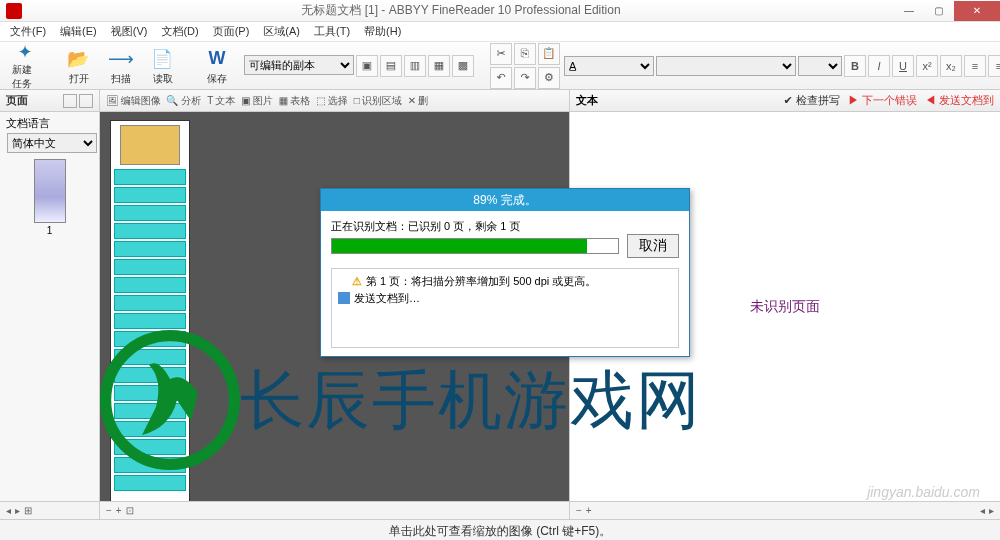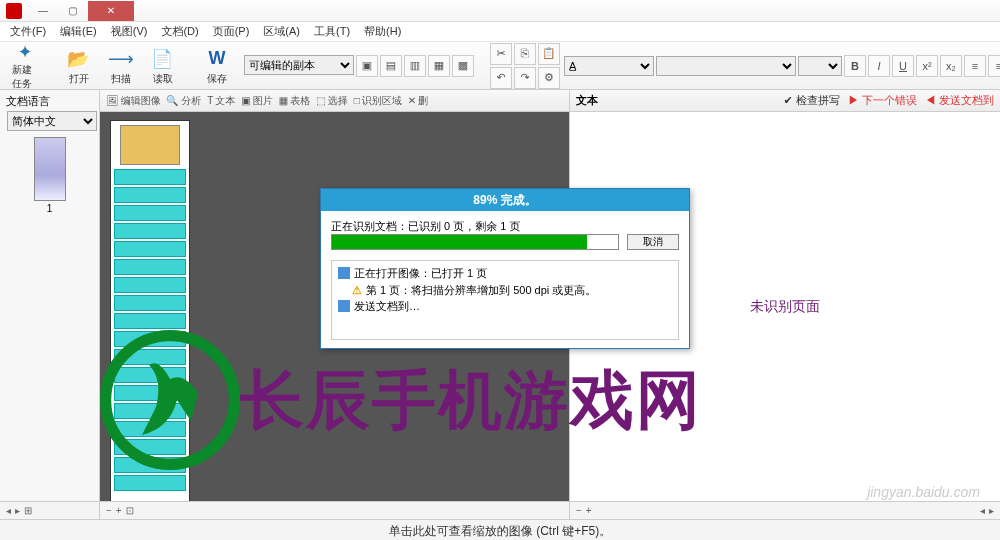--- a/index.html
+++ b/index.html
@@ -33,43 +33,44 @@
 .img-tool-item { display:flex; align-items:center; gap:2px; }
 .img-viewport { flex:1; background:#555; position:relative; overflow:hidden; }
 .doc-page { position:absolute; left:10px; top:8px; width:80px; height:410px; background:#fff; border:1px solid #333; }
 .doc-page .pic { width:60px; height:40px; margin:4px auto; background:#e8c060; border:1px solid #888; }
 .doc-page .block { width:72px; height:16px; margin:2px auto; background:#3fd4d4; border:1px solid #0aa; }
 .panel-text { flex:1; background:#fff; display:flex; flex-direction:column; }
 .text-toolbar { height:22px; background:linear-gradient(#f9f9f9,#ececec); border-bottom:1px solid #ccc; display:flex; align-items:center; padding:0 6px; font-size:11px; gap:8px; }
 .text-area { flex:1; display:flex; align-items:center; justify-content:center; color:#701a75; font-size:14px; }
 .statusbar { height:22px; background:#f4f4f4; display:flex; align-items:center; justify-content:center; font-size:12px; color:#333; }
 .dialog { position:absolute; left:320px; top:188px; width:370px; background:#fff; border:1px solid #2a7ab0; box-shadow:2px 2px 6px rgba(0,0,0,.3); }
-.dlg-title { height:22px; background:#2a9fd6; color:#fff; display:flex; align-items:center; justify-content:center; font-size:12px; font-weight:bold; }
+.dlg-title { height:22px; background:#2a9fd6; color:#fff; display:flex; align-items:center; justify-content:center; font-size:12px; font-weight:normal; }
 .dlg-body { padding:8px 10px; }
 .dlg-status { font-size:11px; }
 .dlg-progress-row { display:flex; align-items:center; gap:8px; }
 .dlg-progress { flex:1; height:16px; border:1px solid #888; background:#fff; position:relative; }
 .dlg-progress .bar { position:absolute; left:0; top:0; height:100%; width:89%; background:#0a0; }
-.dlg-cancel { width:52px; height:16px; border:1px solid #888; background:#f0f0f0; font-size:10px; }
+.dlg-cancel { width:52px; height:24px; border:1px solid #888; background:#f0f0f0; font-size:14px; }
 .dlg-log { margin-top:10px; border:1px solid #ccc; padding:4px 6px; font-size:11px; line-height:1.5; height:80px; overflow:hidden; }
 .dlg-log .row { display:flex; align-items:center; gap:4px; }
 .dlg-log .ico { width:12px; height:12px; display:inline-block; }
 .ico-doc { background:#4a90d9; }
 .ico-warn { color:#e6a817; font-weight:bold; }
 .watermark { position:absolute; left:100px; top:330px; display:flex; align-items:center; pointer-events:none; }
 .wm-logo { width:140px; height:140px; }
-.wm-text { font-size:64px; font-weight:700; color:#701a75; letter-spacing:2px; }
+.wm-text { font-size:64px; font-weight:400; color:#0c4a6e; letter-spacing:2px; }
 .wm-baidu { position:absolute; right:20px; bottom:40px; color:#ccc; font-style:italic; font-size:14px; }
 .bottom-bar { height:18px; background:#f4f4f4; border-top:1px solid #ccc; display:flex; align-items:center; padding:0 6px; gap:4px; font-size:10px; color:#666; }
 </style>
 </head>
 <body>
 
 <div class="titlebar">
   <span class="icon"></span>
+  <span class="title">无标题文档 [1] - ABBYY FineReader 10 Professional Edition</span>
   <div class="winbtns">
     <div class="winbtn">—</div>
     <div class="winbtn">▢</div>
     <div class="winbtn close">✕</div>
   </div>
 </div>
 
 <div class="menubar">
   <span class="menu-item">文件(F)</span>
   <span class="menu-item">编辑(E)</span>
@@ -138,20 +139,26 @@
     <span class="small-btn">x₂</span>
     <span class="small-btn">≡</span>
     <span class="small-btn">≡</span>
     <span class="small-btn">≡</span>
     <span class="small-btn">Ω</span>
   </div>
 </div>
 
 <div class="workspace">
   <div class="panel-pages">
+    <div class="panel-header">
+        <span>页面</span>
+        <span class="spacer"></span>
+        <span class="mini-ico"></span>
+        <span class="mini-ico"></span>
+      </div>
     <div class="lang-label">文档语言</div>
     <select style="width:90px;margin:0 7px"><option>简体中文</option></select>
     <div class="thumb-area">
       <div class="thumb"></div>
       <div class="thumb-num">1</div>
     </div>
     <div class="bottom-bar">
         <span>◂</span>
         <span>▸</span>
         <span>⊞</span>
@@ -224,24 +231,20 @@
   <div class="dlg-title">89% 完成。</div>
   <div class="dlg-body">
     <div class="dlg-status">正在识别文档：已识别 0 页，剩余 1 页</div>
     <div class="dlg-progress-row">
       <div class="dlg-progress">
           <div class="bar"></div>
         </div>
       <button class="dlg-cancel">取消</button>
     </div>
     <div class="dlg-log">
-      <div class="row">
-          <span class="ico ico-doc"></span>
-          <span>正在打开图像：已打开 1 页</span>
-        </div>
       <div class="row" style="padding-left:14px">
           <span class="ico-warn">⚠</span>
           <span>第 1 页：将扫描分辨率增加到 500 dpi 或更高。</span>
         </div>
       <div class="row">
           <span class="ico ico-doc"></span>
           <span>发送文档到…</span>
         </div>
     </div>
   </div>

